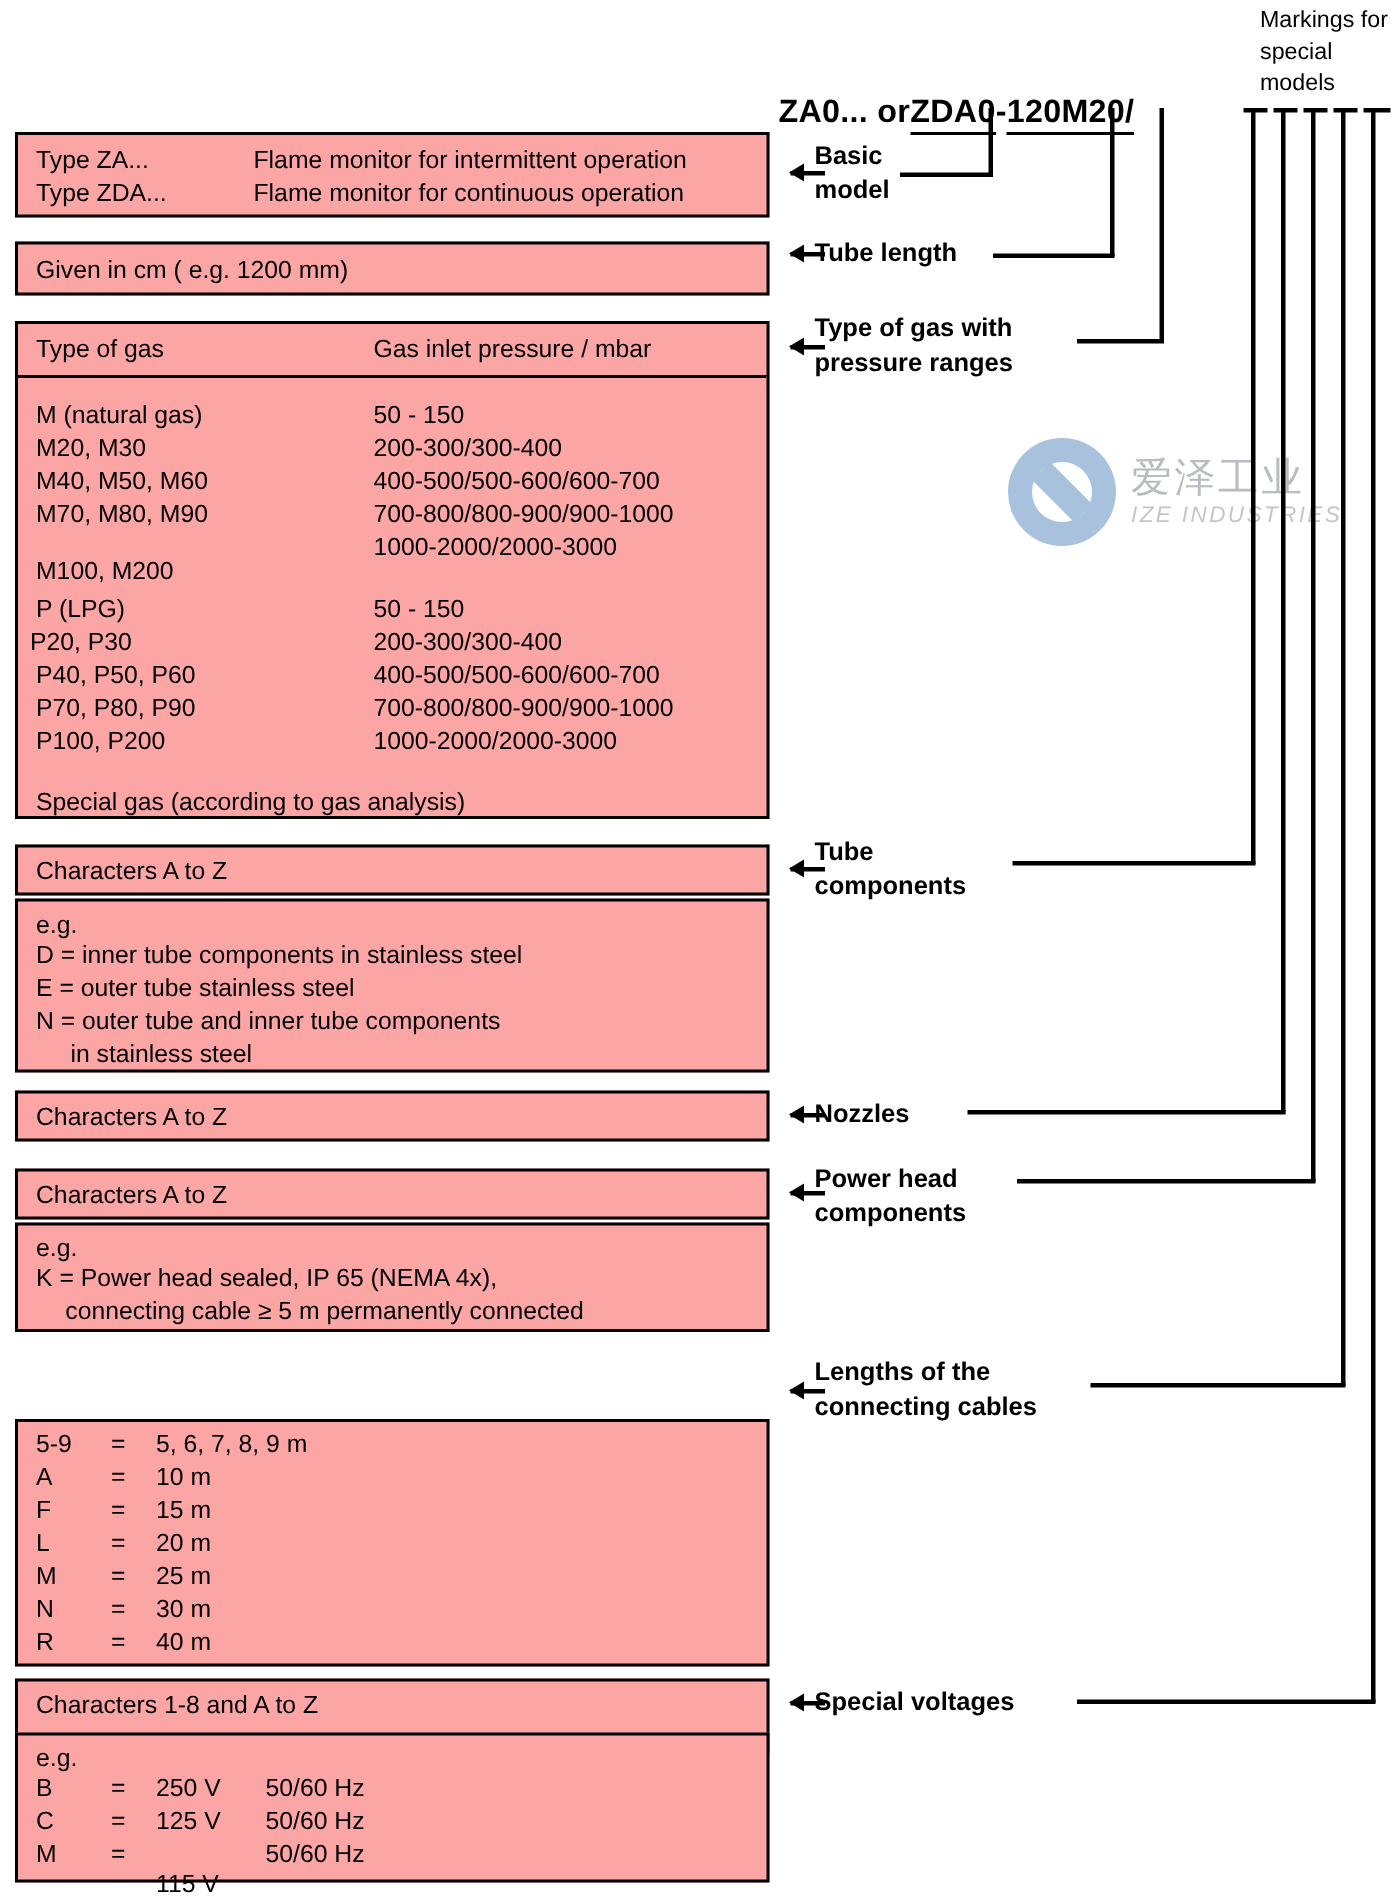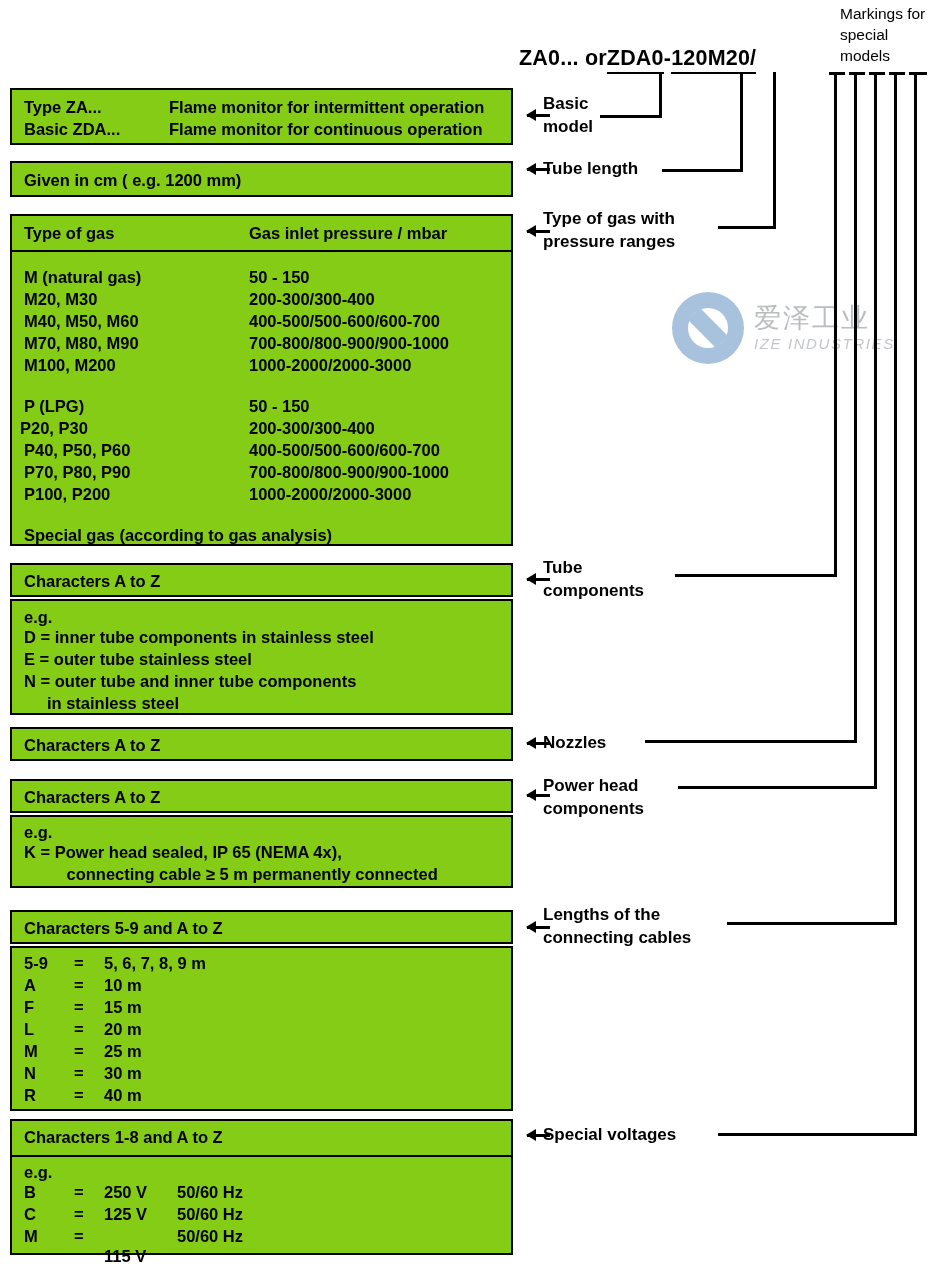--- a/index.html
+++ b/index.html
@@ -22,32 +22,32 @@
     transform:translate(-50%,-50%);width:40px;height:40px;border-radius:50%;
     background:#ffffff;}
   .wm-mark::after{content:"";position:absolute;left:50%;top:50%;
     transform:translate(-50%,-50%) rotate(45deg);width:40px;height:17px;
     background:#a8c2dd;}
   .wm-text{display:flex;flex-direction:column;justify-content:center;line-height:1.05;}
   .wm-cn{font-size:27px;color:#b9bcc0;letter-spacing:2px;font-weight:500;}
   .wm-en{font-size:15px;color:#c3c6ca;letter-spacing:1.6px;margin-top:3px;font-style:italic;}
 
   
-  .modelcode{position:absolute;top:46px;left:0;width:821px;height:32px;z-index:3;}
+  .modelcode{position:absolute;top:62px;left:0;width:821px;height:32px;z-index:3;}
   .mc-row{position:absolute;left:519px;top:0;white-space:nowrap;
     font-size:21.5px;font-weight:bold;letter-spacing:.2px;}
   .mc-row span{display:inline-block;}
   .u{border-bottom:2.5px solid #000;padding-bottom:1px;}
 
   .markings{position:absolute;left:840px;top:4px;width:92px;
     font-size:15.5px;line-height:1.34;color:#000;z-index:3;}
 
   
-  .box{position:absolute;left:10px;border:2.6px solid #000;background:#84cc16;
-    box-sizing:border-box;z-index:2;font-weight:bold;}
+  .box{position:absolute;left:10px;border:2.6px solid #000;background:#fca5a5;
+    box-sizing:border-box;z-index:2;}
   .box .hdr{border-bottom:2.6px solid #000;box-sizing:border-box;}
   .tx{position:absolute;font-size:16.5px;line-height:22.4px;white-space:pre;}
 
   
   .rlabel{position:absolute;font-size:17px;font-weight:bold;line-height:22.5px;
     z-index:3;white-space:pre;}
   .arrow{position:absolute;height:2.6px;background:#000;z-index:3;}
   .arrow::before{content:"";position:absolute;left:-1px;top:-4.7px;
     width:0;height:0;border-top:6px solid transparent;border-bottom:6px solid transparent;
     border-right:10px solid #000;}
@@ -104,21 +104,21 @@
 
   <div class="vline" style="left:894px;top:72px;height:852px;"></div>
   <div class="hline" style="left:727px;top:922px;width:170px;"></div>
 
   <div class="vline" style="left:914px;top:72px;height:1063px;"></div>
   <div class="hline" style="left:718px;top:1133px;width:199px;"></div>
 
   <div class="box" style="top:88px;width:503px;height:57px;">
     <div class="tx" style="left:12px;top:6px;">Type ZA...</div>
     <div class="tx" style="left:157px;top:6px;">Flame monitor for intermittent operation</div>
-    <div class="tx" style="left:12px;top:28px;">Basic ZDA...</div>
+    <div class="tx" style="left:12px;top:28px;">Type ZDA...</div>
     <div class="tx" style="left:157px;top:28px;">Flame monitor for continuous operation</div>
   </div>
   <div class="arrow" style="left:527px;top:114px;width:23px;"></div>
   <div class="rlabel" style="left:543px;top:93px;">Basic
 model</div>
 
   <div class="box" style="top:161px;width:503px;height:36px;">
     <div class="tx" style="left:12px;top:6px;">Given in cm ( e.g. 1200 mm)</div>
   </div>
   <div class="arrow" style="left:527px;top:168px;width:23px;"></div>
@@ -131,21 +131,21 @@
     </div>
     <div style="position:relative;">
       <div class="tx" style="left:12px;top:14px;">M (natural gas)</div>
       <div class="tx" style="left:237px;top:14px;">50 - 150</div>
       <div class="tx" style="left:12px;top:36px;">M20, M30</div>
       <div class="tx" style="left:237px;top:36px;">200-300/300-400</div>
       <div class="tx" style="left:12px;top:58px;">M40, M50, M60</div>
       <div class="tx" style="left:237px;top:58px;">400-500/500-600/600-700</div>
       <div class="tx" style="left:12px;top:80px;">M70, M80, M90</div>
       <div class="tx" style="left:237px;top:80px;">700-800/800-900/900-1000</div>
-      <div class="tx" style="left:12px;top:102px;">M100, M200</div>
+      <div class="tx" style="left:12px;top:118px;">M100, M200</div>
       <div class="tx" style="left:237px;top:102px;">1000-2000/2000-3000</div>
 
       <div class="tx" style="left:12px;top:143px;">P (LPG)</div>
       <div class="tx" style="left:237px;top:143px;">50 - 150</div>
       <div class="tx" style="left:8px;top:165px;">P20, P30</div>
       <div class="tx" style="left:237px;top:165px;">200-300/300-400</div>
       <div class="tx" style="left:12px;top:187px;">P40, P50, P60</div>
       <div class="tx" style="left:237px;top:187px;">400-500/500-600/600-700</div>
       <div class="tx" style="left:12px;top:209px;">P70, P80, P90</div>
       <div class="tx" style="left:237px;top:209px;">700-800/800-900/900-1000</div>
@@ -178,29 +178,26 @@
   </div>
   <div class="arrow" style="left:527px;top:742px;width:23px;"></div>
   <div class="rlabel" style="left:543px;top:732px;">Nozzles</div>
 
   <div class="box" style="top:779px;width:503px;height:34px;">
     <div class="tx" style="left:12px;top:5px;">Characters A to Z</div>
   </div>
   <div class="box" style="top:815px;width:503px;height:73px;">
     <div class="tx" style="left:12px;top:4px;">e.g.</div>
     <div class="tx" style="left:12px;top:24px;">K = Power head sealed, IP 65 (NEMA 4x),</div>
-    <div class="tx" style="left:27px;top:46px;">      connecting cable ≥ 5 m permanently connected</div>
+    <div class="tx" style="left:4px;top:46px;">      connecting cable ≥ 5 m permanently connected</div>
   </div>
   <div class="arrow" style="left:527px;top:794px;width:23px;"></div>
   <div class="rlabel" style="left:543px;top:775px;">Power head
 components</div>
 
-  <div class="box" style="top:910px;width:503px;height:34px;">
-    <div class="tx" style="left:12px;top:5px;">Characters 5-9 and A to Z</div>
-  </div>
   <div class="box" style="top:946px;width:503px;height:165px;">
     <div class="tx" style="left:12px;top:4px;">5-9</div>
     <div class="tx" style="left:62px;top:4px;">=</div>
     <div class="tx" style="left:92px;top:4px;">5, 6, 7, 8, 9 m</div>
     <div class="tx" style="left:12px;top:26px;">A</div>
     <div class="tx" style="left:62px;top:26px;">=</div>
     <div class="tx" style="left:92px;top:26px;">10 m</div>
     <div class="tx" style="left:12px;top:48px;">F</div>
     <div class="tx" style="left:62px;top:48px;">=</div>
     <div class="tx" style="left:92px;top:48px;">15 m</div>

